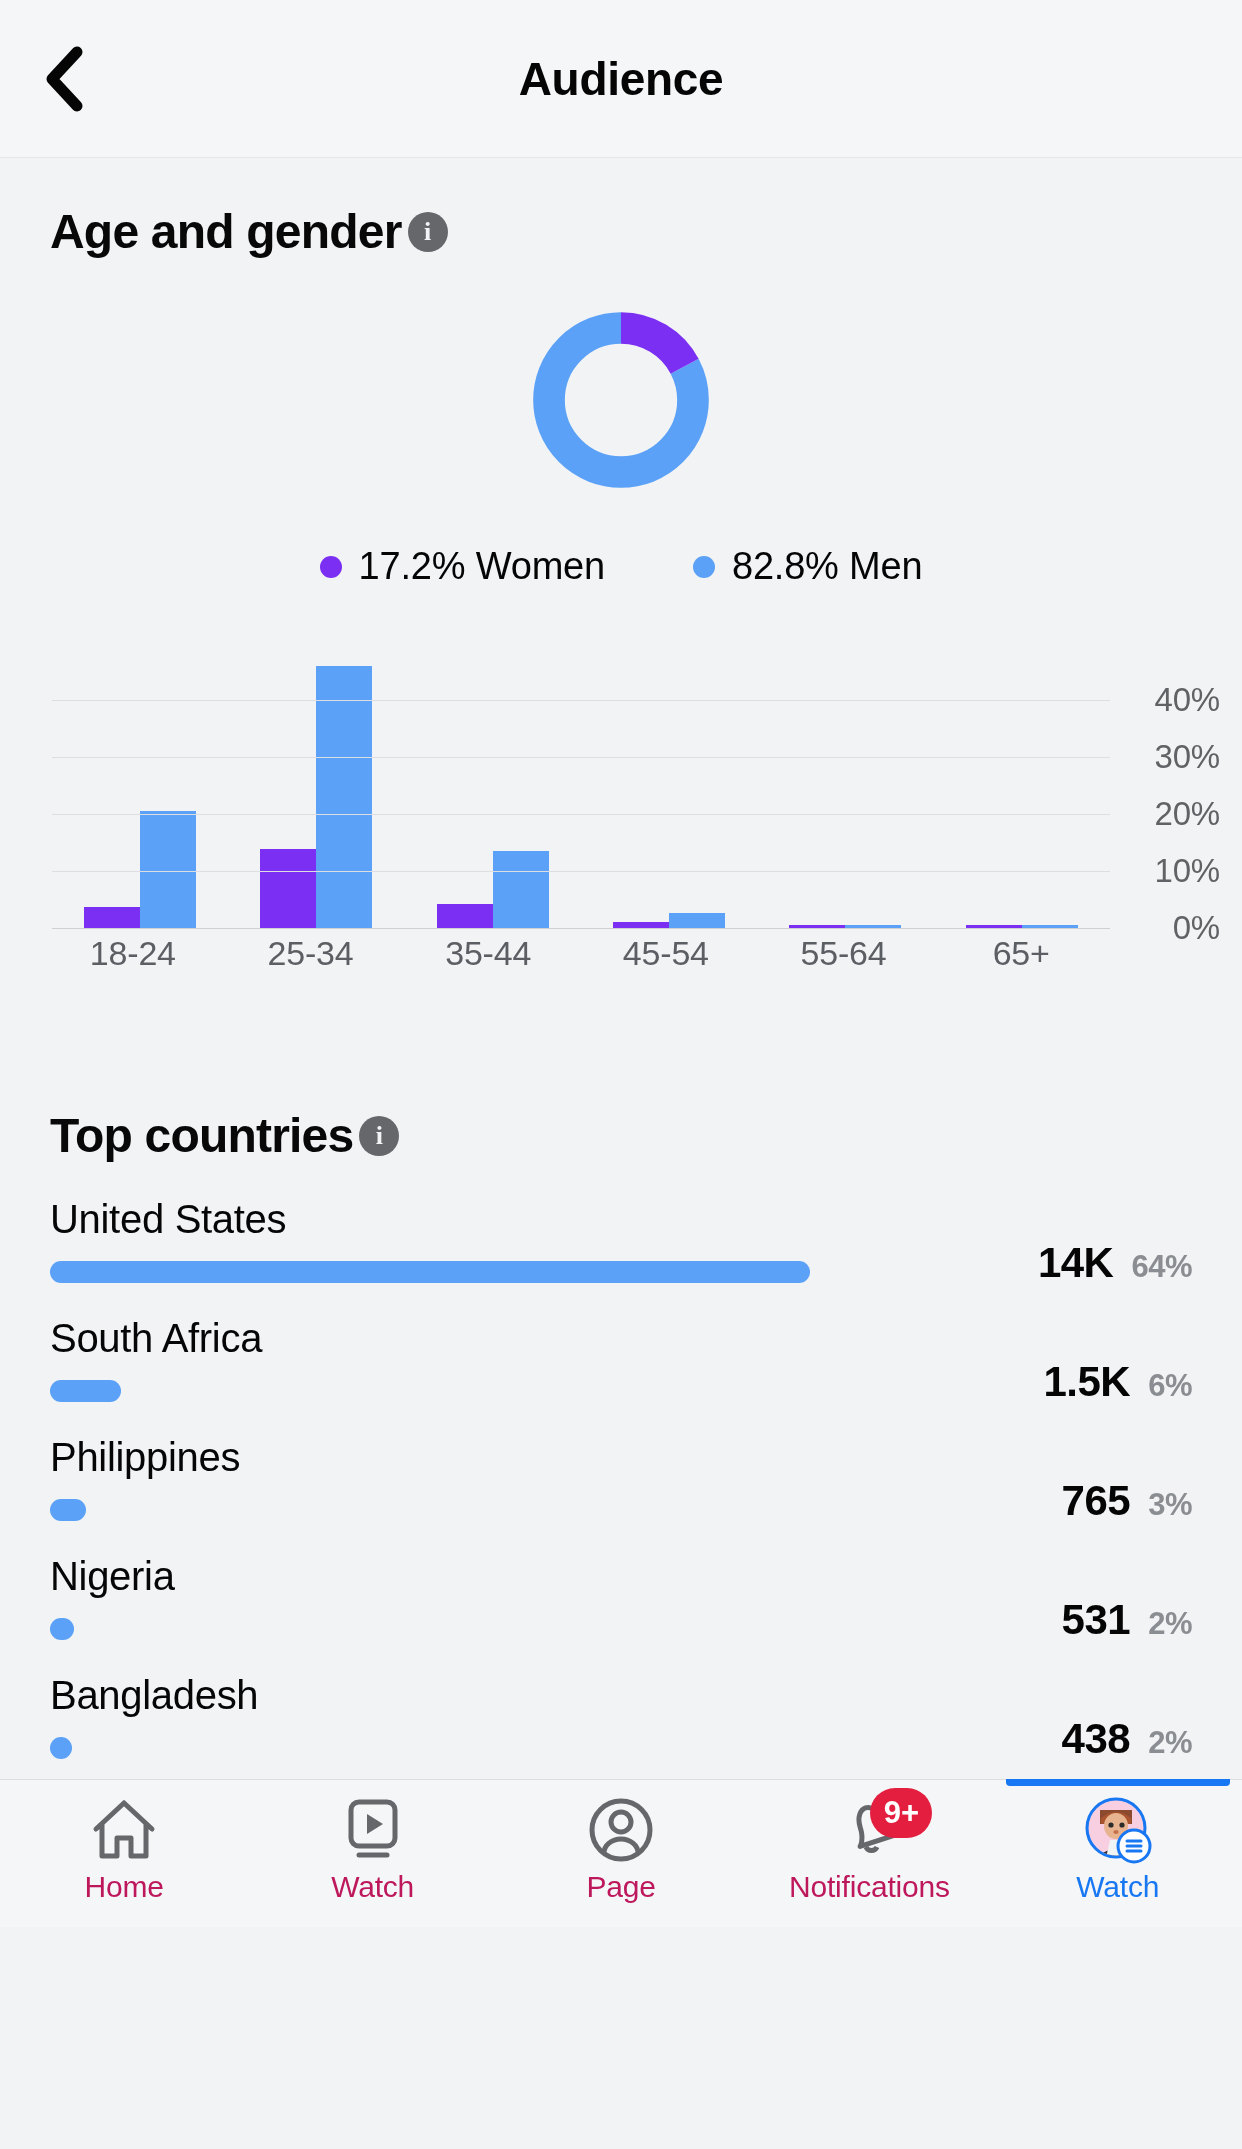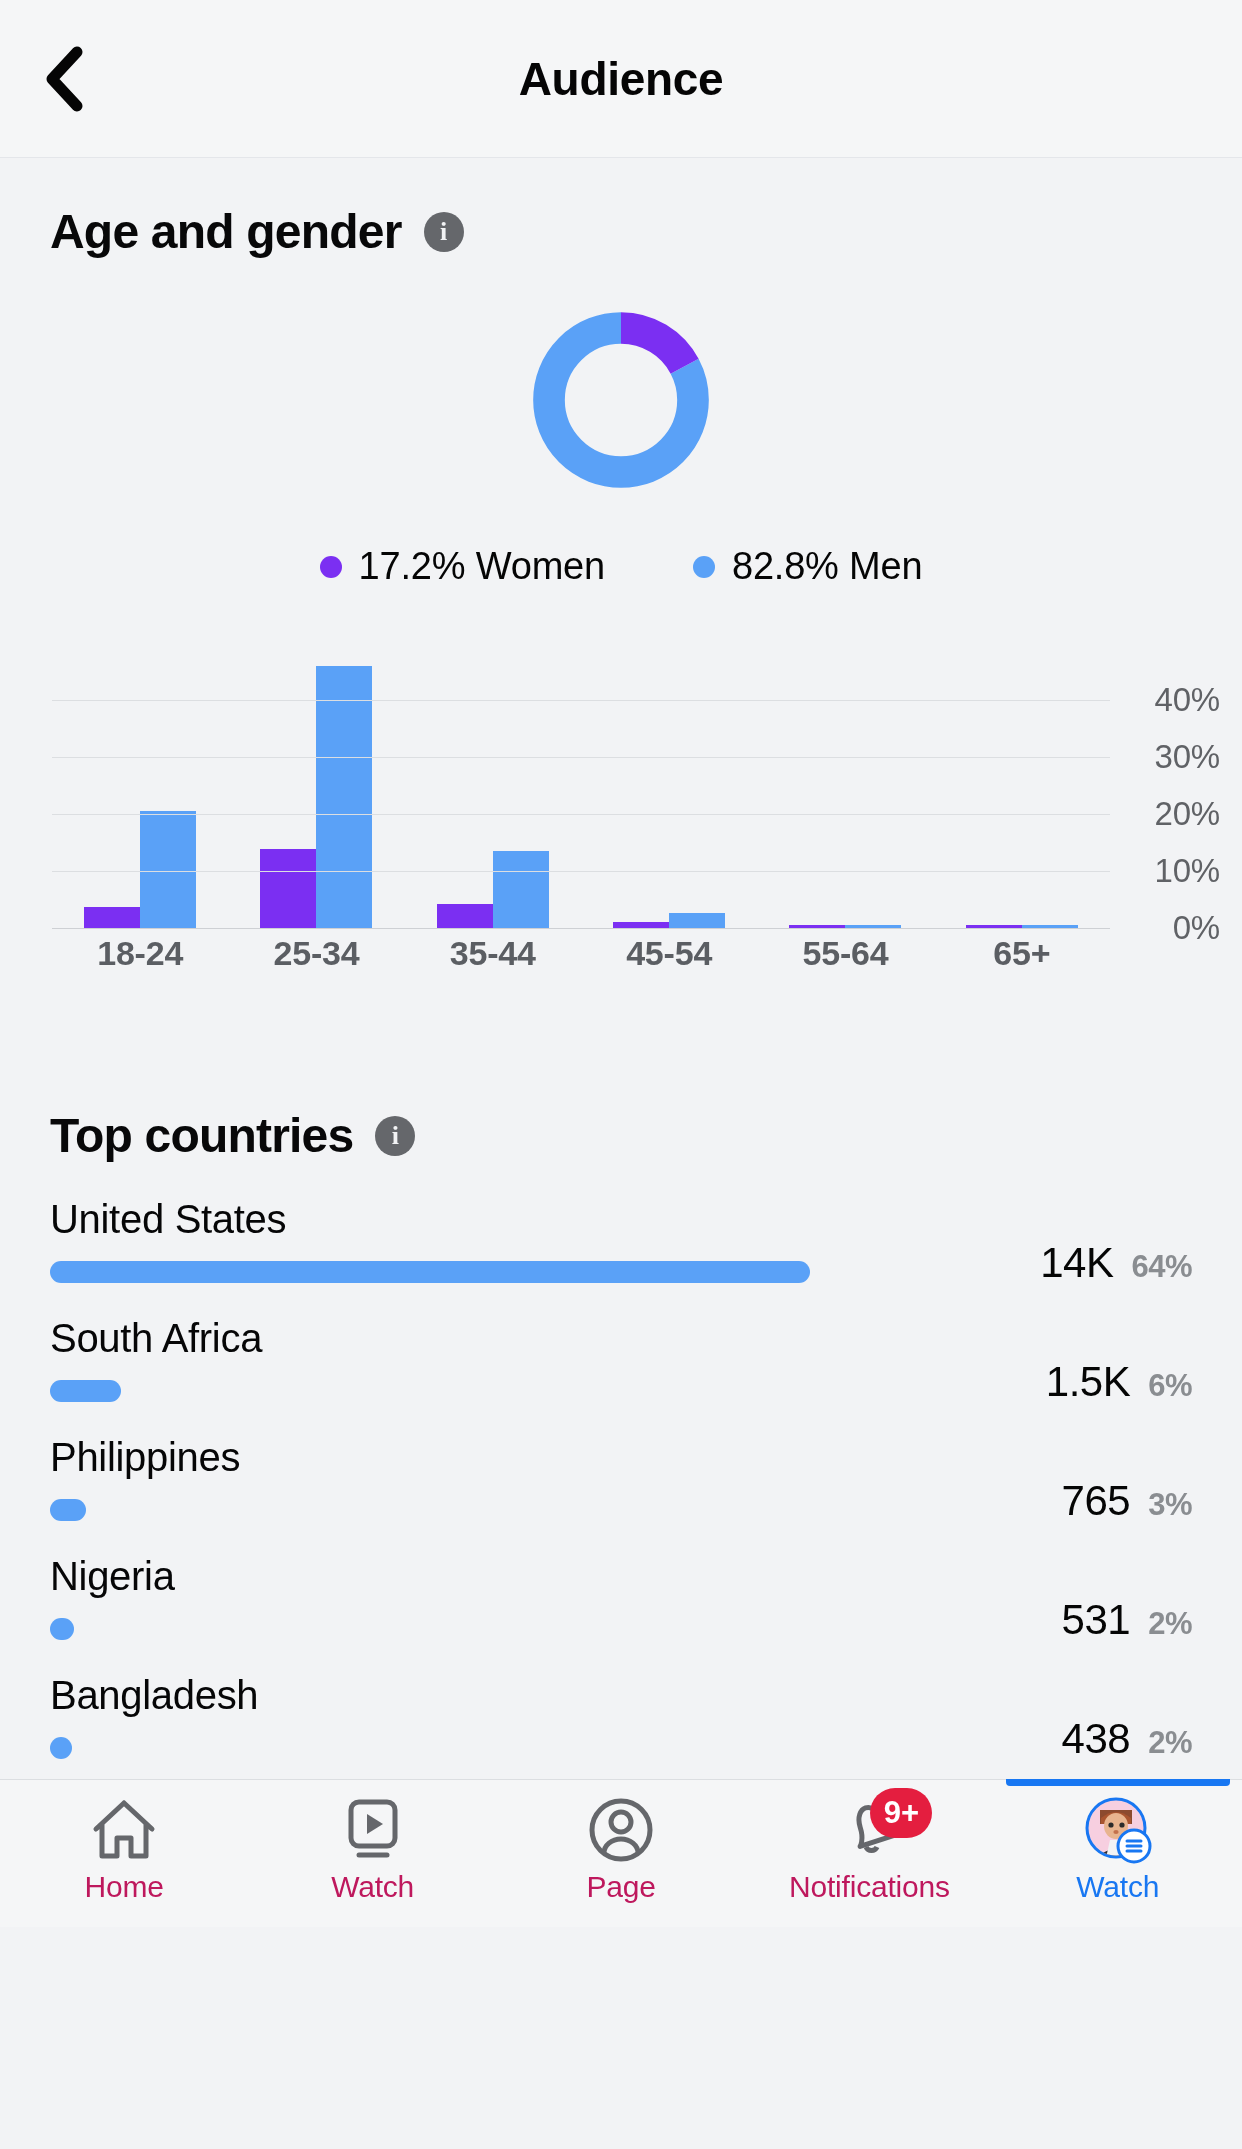--- a/index.html
+++ b/index.html
@@ -23,21 +23,21 @@
     width: 72px; height: 72px; display: flex; align-items: center; justify-content: center;
     cursor: pointer;
   }
   .back-btn svg { display: block; }
   .header-title {
     font-size: 46px; font-weight: bold; color: #050505; letter-spacing: -0.3px;
   }
 
   
   .section-head {
-    display: flex; align-items: center; gap: 22px;
+    display: flex; align-items: center; gap: 6px;
     padding: 0 50px;
   }
   .section-title {
     font-size: 48px; font-weight: bold; color: #080809; letter-spacing: -0.8px;
   }
   .info-icon {
     width: 40px; height: 40px; border-radius: 50%;
     background: #65676b; color: #f2f3f5;
     display: flex; align-items: center; justify-content: center;
     font-size: 26px; font-weight: bold; font-family: "Liberation Serif", serif;
@@ -79,23 +79,22 @@
   .groups {
     position: absolute; left: 0; right: 0; top: 0; bottom: 0;
     display: flex;
   }
   .group { flex: 1 1 0; position: relative; display: flex;
            align-items: flex-end; justify-content: center; gap: 0; }
   .bar { width: 56px; min-height: 3px; }
   .bar.women { background: #7b2ff2; }
   .bar.men { background: #5aa1f7; }
   .xlabels {
-    position: absolute; left: 52px; right: 132px; bottom: 0; height: 56px;
+    position: absolute; left: 44px; right: 132px; bottom: 0; height: 56px;
     display: flex;
-    font-weight: bold;
   }
   .xlabel { flex: 1 1 0; text-align: center; font-size: 34px; color: #5b5e63; letter-spacing: -0.2px; }
 
   
   .countries { margin-top: 118px; padding: 0 50px; }
   .countries .section-head { padding: 0; }
   .country-list { margin-top: 26px; }
   .country-row {
     position: relative;
     height: 119px;
@@ -106,21 +105,21 @@
   }
   .country-bar-track {
     position: absolute; left: 0; top: 72px; width: 760px; height: 22px;
   }
   .country-bar {
     height: 22px; background: #5aa1f7; border-radius: 11px; min-width: 22px;
   }
   .country-stats {
     position: absolute; right: 0; top: 50px; display: flex; align-items: baseline; gap: 18px;
   }
-  .country-value { font-size: 42px; font-weight: normal; color: #050505; letter-spacing: -0.5px; }
+  .country-value { font-size: 42px; font-weight: bold; color: #050505; letter-spacing: -0.5px; }
   .country-pct { font-size: 31px; font-weight: bold; color: #8a8d91; letter-spacing: -0.5px; }
 
   
   .tabbar {
     position: absolute; left: 0; right: 0; bottom: 0; height: 148px;
     background: #f5f6f7; border-top: 1px solid #dcdee1;
     display: flex; align-items: flex-start;
   }
   .tab {
     flex: 1 1 0; position: relative; height: 148px;

